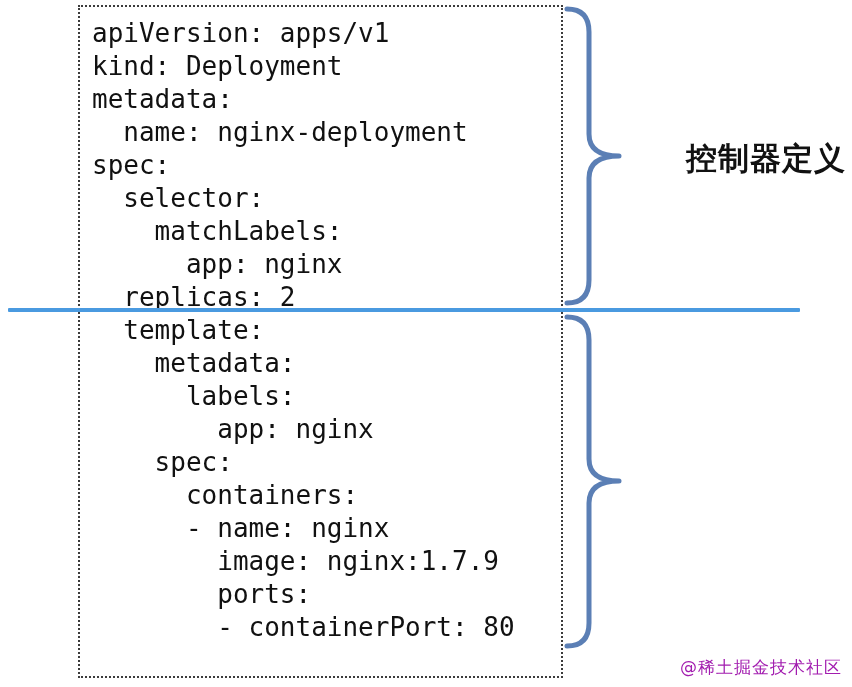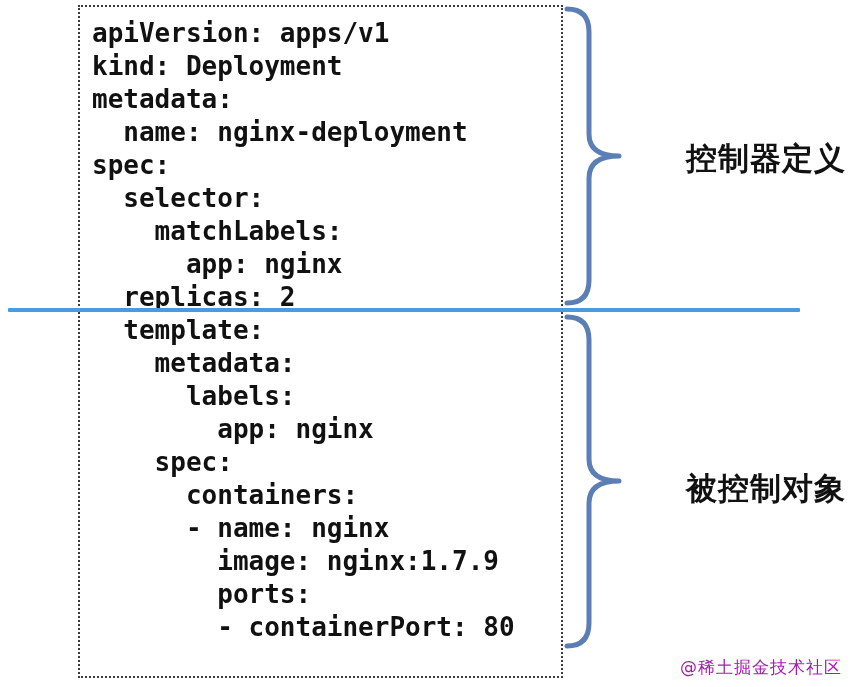--- a/index.html
+++ b/index.html
@@ -19,21 +19,20 @@
   
   #code-box {
     position: absolute;
     left: 78px;
     top: 5px;
     width: 485px;
     height: 673px;
     border: 2px dotted #3b3b3b;
     box-sizing: border-box;
     background: #ffffff;
-    font-weight: bold;
   }
 
   #code-listing {
     position: absolute;
     left: 12px;
     top: 10px;
     margin: 0;
     padding: 0;
     font-family: "DejaVu Sans Mono", "Liberation Mono", monospace;
     font-size: 26px;
@@ -112,17 +111,16 @@
   </div>
 
   <div class="brace" id="brace-bottom">
     <svg viewBox="0 0 62 335" preserveAspectRatio="none" aria-hidden="true">
       <path d="M 4 3 Q 26 3 26 26 L 26 145 Q 26 167 56 167 Q 26 167 26 189 L 26 309 Q 26 332 4 332" fill="none" stroke="#5b7fb5" stroke-width="5" stroke-linecap="round" stroke-linejoin="round"></path>
     </svg>
   </div>
 
   <div class="section-label" id="label-controller">控制器定义</div>
 
-  <div class="section-label" id="label-controlled">被控制对象</div>
 
   <div id="watermark">@稀土掘金技术社区</div>
 
 </div>
 
 </body></html>

